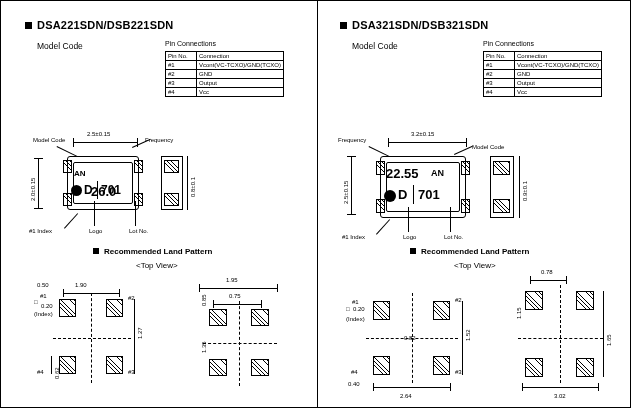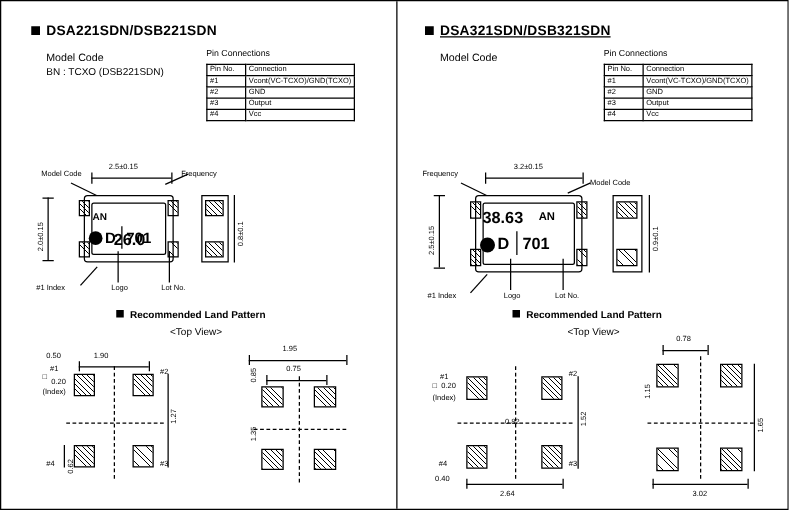--- a/index.html
+++ b/index.html
@@ -60,21 +60,20 @@
   <div class="divider"></div>
 
   <div class="panel left">
 
     <div class="title" style="left:24px;top:18px;text-align:center;">
       <span class="sq"></span><span>DSA221SDN/DSB221SDN</span>
     </div>
 
     <div class="mcode" style="left:36px;top:40px;">
       <div class="hd">Model Code</div>
-      <div>BN : TCXO (DSB221SDN)</div>
     </div>
 
     <div class="pinlbl" style="left:164px;top:39px;">Pin Connections</div>
     <table class="pinc" style="left:164px;top:50px;">
       <tbody>
           <tr>
         <td class="c0">Pin No.</td>
         <td class="c1">Connection</td>
       </tr>
       <tr>
@@ -188,21 +187,21 @@
     <div class="landpad" style="left:208px;top:308px;width:18px;height:17px;"></div>
     <div class="landpad" style="left:250px;top:308px;width:18px;height:17px;"></div>
     <div class="landpad" style="left:208px;top:358px;width:18px;height:17px;"></div>
     <div class="landpad" style="left:250px;top:358px;width:18px;height:17px;"></div>
     <div class="dash-h" style="left:202px;top:342px;width:74px;"></div>
     <div class="dash-v" style="left:238px;top:300px;height:85px;"></div>
   </div>
 
   <div class="panel right">
 
-    <div class="title" style="left:22px;top:18px;text-decoration:underline;">
+    <div class="title" style="left:22px;top:18px;">
       <span class="sq"></span><span>DSA321SDN/DSB321SDN</span>
     </div>
 
     <div class="mcode" style="left:34px;top:40px;">
       <div class="hd">Model Code</div>
     </div>
 
     <div class="pinlbl" style="left:165px;top:39px;">Pin Connections</div>
     <table class="pinc" style="left:165px;top:50px;">
       <tbody>
@@ -245,21 +244,21 @@
     <div class="line hl" style="left:29px;top:213px;width:9px;"></div>
 
     <div class="pkg" style="left:62px;top:155px;width:86px;height:62px;">
       <div class="inner" style="left:5px;top:5px;right:5px;bottom:5px;"></div>
     </div>
     <div class="hatch" style="left:58px;top:160px;width:9px;height:14px;"></div>
     <div class="hatch" style="left:143px;top:160px;width:9px;height:14px;"></div>
     <div class="hatch" style="left:58px;top:198px;width:9px;height:14px;"></div>
     <div class="hatch" style="left:143px;top:198px;width:9px;height:14px;"></div>
 
-    <div class="mark" style="left:68px;top:165px;font-size:13px;">38.63</div>
+    <div class="mark" style="left:68px;top:165px;font-size:13px;">22.55</div>
     <div class="mark" style="left:113px;top:167px;font-size:9px;">AN</div>
     <div class="dot" style="left:66px;top:189px;width:12px;height:12px;"></div>
     <div class="mark" style="left:80px;top:186px;font-size:13px;">D</div>
     <div class="mark" style="left:100px;top:186px;font-size:13px;">701</div>
     <div class="line vl" style="left:95px;top:184px;height:19px;"></div>
 
     <div class="lbl" style="left:24px;top:233px;">#1 Index</div>
     <div class="line hl" style="left:58px;top:233px;width:20px;transform:rotate(-48deg);transform-origin:left top;"></div>
     <div class="lbl" style="left:85px;top:233px;">Logo</div>
     <div class="line vl" style="left:90px;top:206px;height:25px;"></div>

